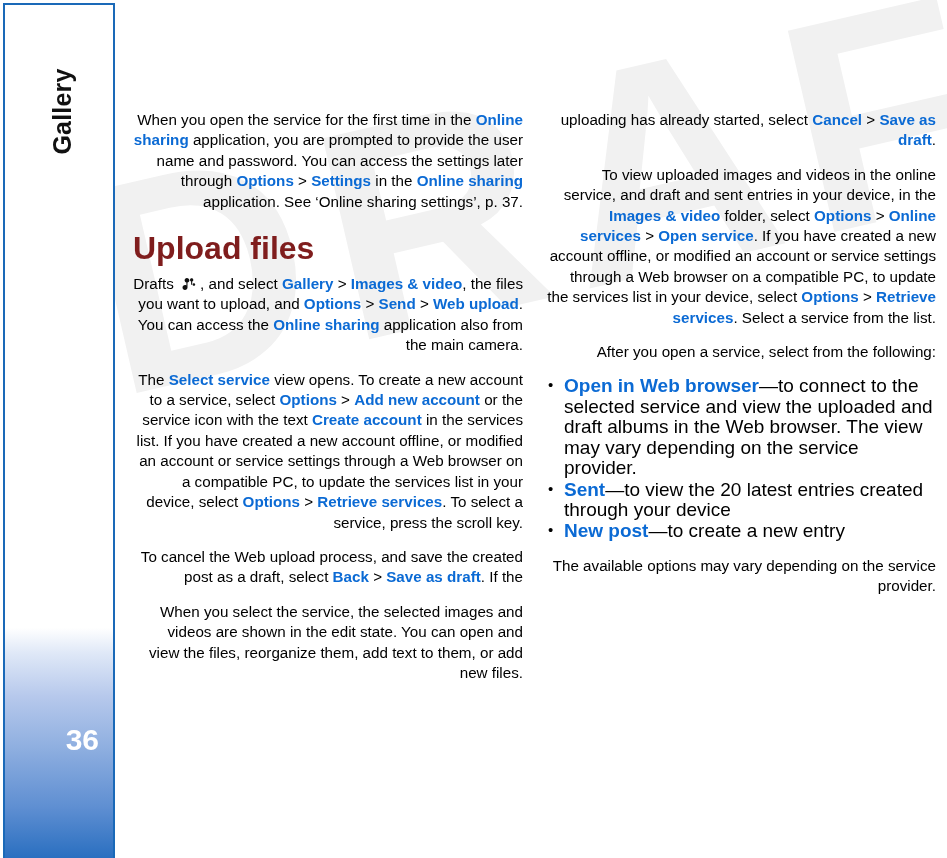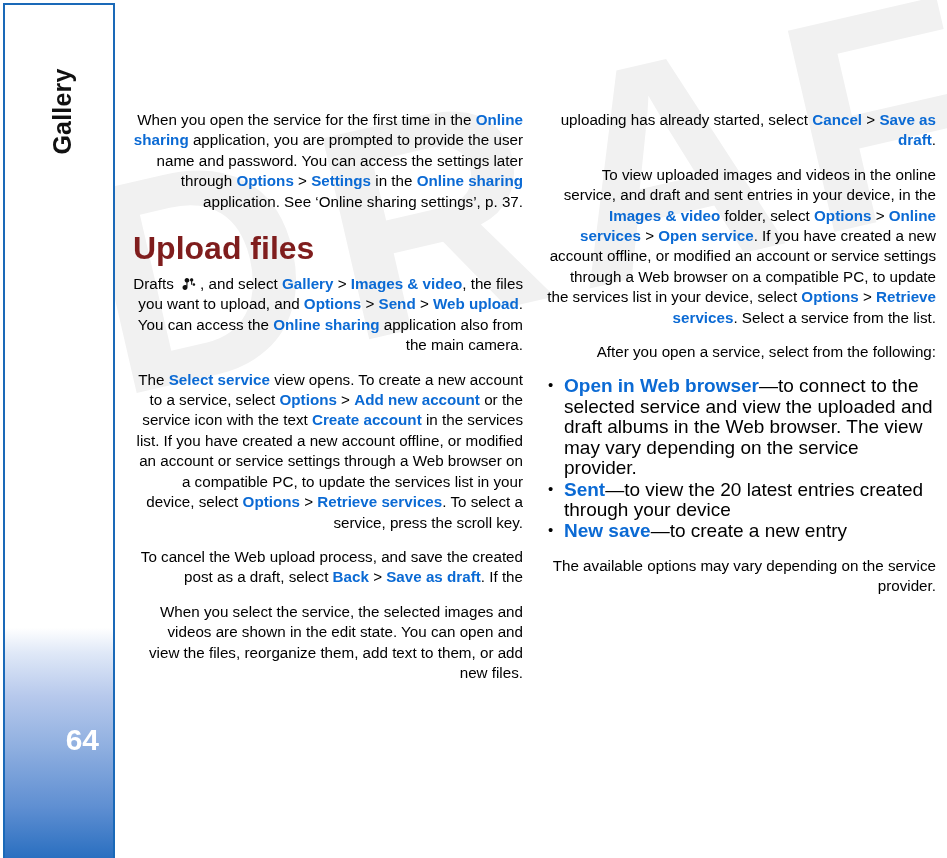--- a/index.html
+++ b/index.html
@@ -171,21 +171,21 @@
 <body>
 
 <div id="page">
 
   <div id="watermark">
     <div class="wm-text">DRAFT</div>
   </div>
 
   <div id="sidebar">
     <div id="chapter-title">Gallery</div>
-    <div id="page-number">64</div>
+    <div id="page-number">36</div>
   </div>
 
   <div id="content">
 
     <div class="col" id="col-left">
 
       <p class="para"><span>When you open the service for the first time in the </span><span class="lnk">Online sharing</span><span> application, you are prompted to provide the user name and password. You can access the settings later through </span><span class="lnk">Options</span><span class="gt"> &gt; </span><span class="lnk">Settings</span><span> in the </span><span class="lnk">Online sharing</span><span> application. See ‘Online sharing settings’, p. 37.</span></p>
 
       <h2 class="heading">Upload files</h2>
 
@@ -209,20 +209,20 @@
 
 
 
       <p class="para"><span>To view uploaded images and videos in the online service, and draft and sent entries in your device, in the </span><span class="lnk">Images &amp; video</span><span> folder, select </span><span class="lnk">Options</span><span class="gt"> &gt; </span><span class="lnk">Online services</span><span class="gt"> &gt; </span><span class="lnk">Open service</span><span>. If you have created a new account offline, or modified an account or service settings through a Web browser on a compatible PC, to update the services list in your device, select </span><span class="lnk">Options</span><span class="gt"> &gt; </span><span class="lnk">Retrieve services</span><span>. Select a service from the list.</span></p>
 
       <p class="para">After you open a service, select from the following:</p>
 
       <ul class="bullets" id="option-list">
           <li><span class="lnk">Open in Web browser</span><span>—to connect to the selected service and view the uploaded and draft albums in the Web browser. The view may vary depending on the service provider.</span></li>
           <li><span class="lnk">Sent</span><span>—to view the 20 latest entries created through your device</span></li>
-          <li><span class="lnk">New save</span><span>—to create a new entry</span></li>
+          <li><span class="lnk">New post</span><span>—to create a new entry</span></li>
         </ul>
 
       <p class="para">The available options may vary depending on the service provider.</p>
 
     </div>
   </div>
 </div>
 
 </body></html>

